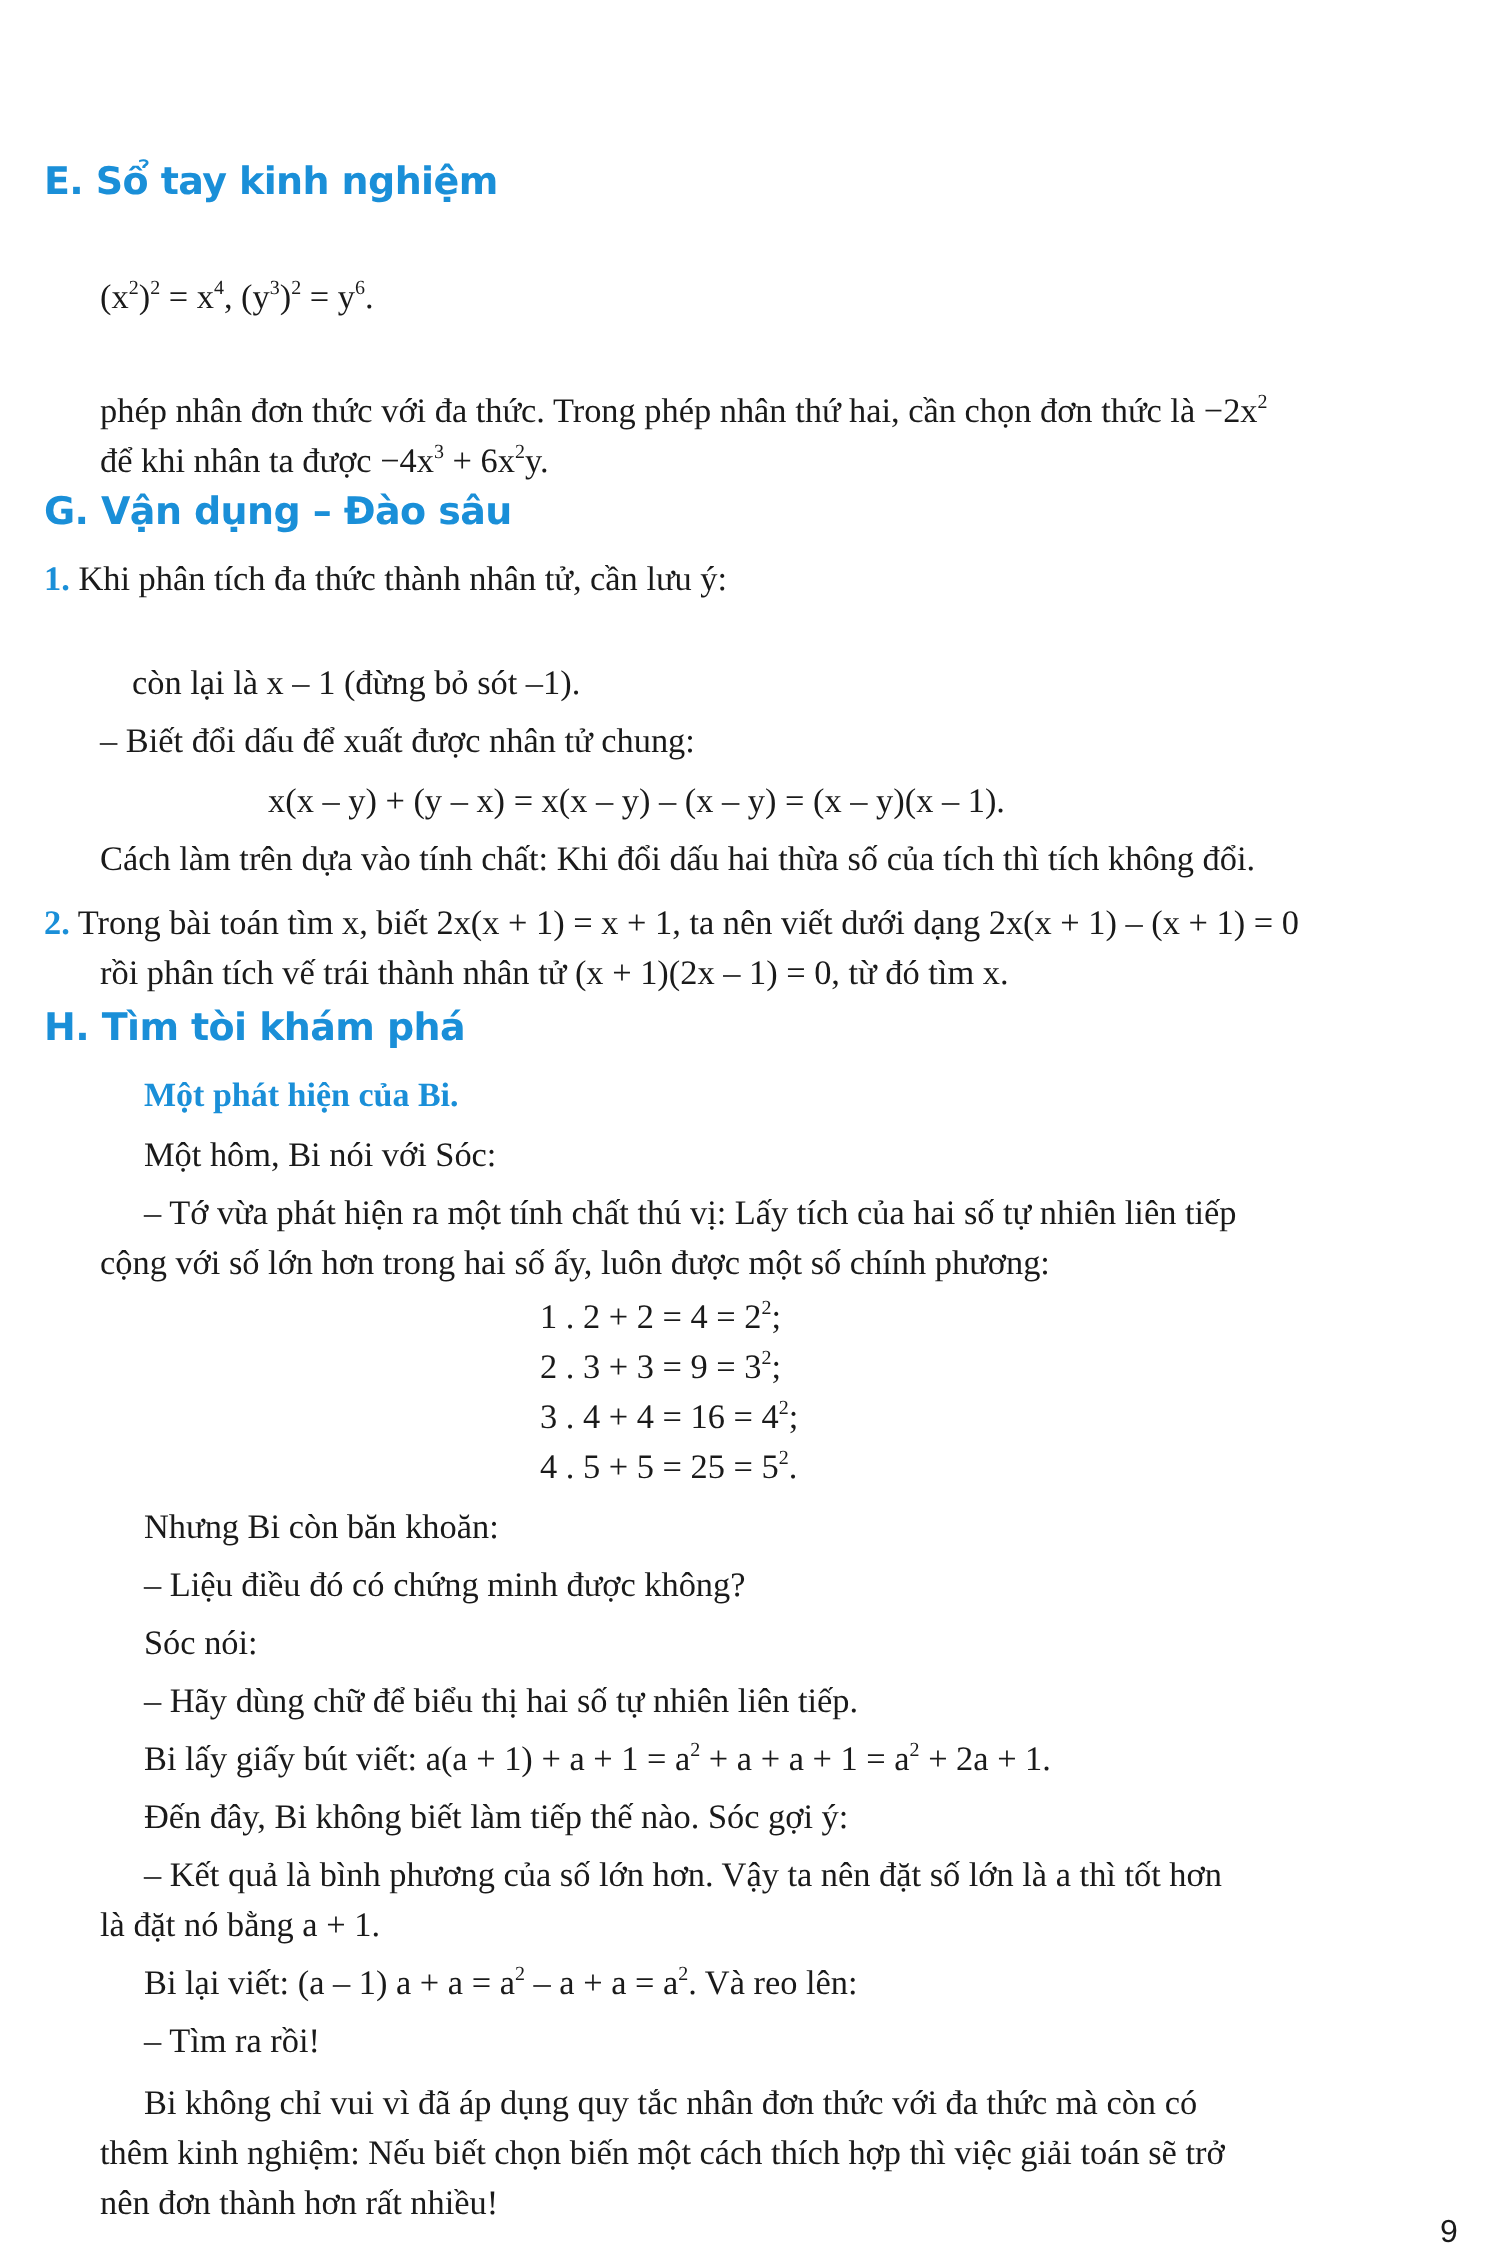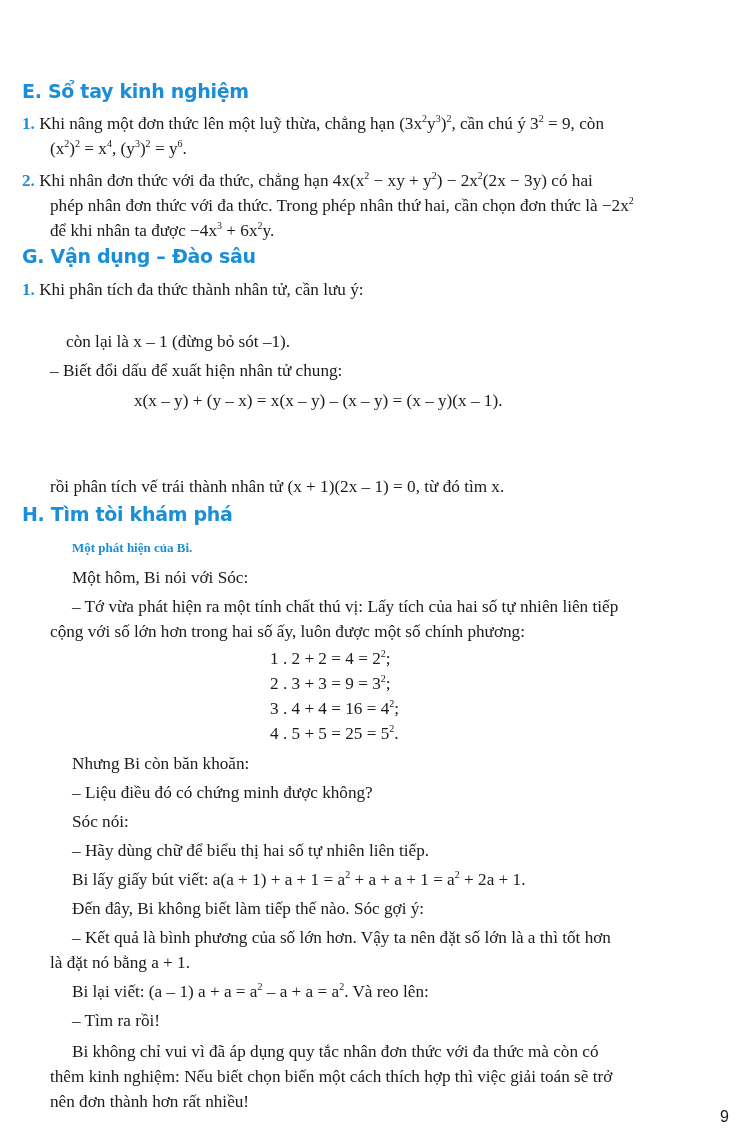--- a/index.html
+++ b/index.html
@@ -1,45 +1,45 @@
 <!DOCTYPE html>
 <html><head>
 <meta charset="utf-8">
 <style>
   html,body{margin:0;padding:0;background:#fff;}
   body{width:750px;height:1131px;position:relative;overflow:hidden;font-family:"Liberation Serif","DejaVu Serif",serif;color:#1a1a1a;}
   .page{position:absolute;left:14px;top:0;width:628px;height:1131px;margin-top:40px;}
   .h{position:absolute;left:8px;font-family:"DejaVu Sans","Liberation Sans",sans-serif;font-weight:bold;color:#1a8fd8;font-size:19px;letter-spacing:-0.3px;}
   .ln{position:absolute;font-size:17.2px;line-height:22px;white-space:nowrap;}
   .num{color:#1a8fd8;font-weight:bold;font-family:"Liberation Serif",serif;}
-  .sub{color:#1a8fd8;font-weight:bold;font-size:13px;}
+  .sub{color:#1a8fd8;font-weight:bold;font-size:17px;}
   sup{font-size:10px;vertical-align:7px;line-height:0;}
   .pn{position:absolute;left:706px;top:1068px;font-family:"Liberation Sans",sans-serif;font-size:16px;}
 </style>
 </head>
 <body>
 
 <div class="page">
 
   <div class="h" style="top:40px">E. Sổ tay kinh nghiệm</div>
 
-  <div class="ln" style="left:8px;top:73px"><span class="num">1.</span> <span>Khi nâng một đơn thức lên một luỹ thừa, chẳng hạn (3x</span><sup>2</sup><span>y</span><sup>3</sup><span>)</span><sup>2</sup><span>, cần chú ý 3</span><sup>2</sup><span> = 9, còn</span></div>
   <div class="ln" style="left:36px;top:98px"><span>(x</span><sup>2</sup><span>)</span><sup>2</sup><span> = x</span><sup>4</sup><span>, (y</span><sup>3</sup><span>)</span><sup>2</sup><span> = y</span><sup>6</sup><span>.</span></div>
 
-  <div class="ln" style="left:8px;top:130px"><span class="num">2.</span> <span>Khi nhân đơn thức với đa thức, chẳng hạn 4x(x</span><sup>2</sup><span> − xy + y</span><sup>2</sup><span>) − 2x</span><sup>2</sup><span>(2x − 3y) có hai</span></div>
   <div class="ln" style="left:36px;top:155px"><span>phép nhân đơn thức với đa thức. Trong phép nhân thứ hai, cần chọn đơn thức là −2x</span><sup>2</sup></div>
   <div class="ln" style="left:36px;top:180px"><span>để khi nhân ta được −4x</span><sup>3</sup><span> + 6x</span><sup>2</sup><span>y.</span></div>
 
   <div class="h" style="top:205px">G. Vận dụng – Đào sâu</div>
 
   <div class="ln" style="left:8px;top:239px"><span class="num">1.</span> <span>Khi phân tích đa thức thành nhân tử, cần lưu ý:</span></div>
   <div class="ln" style="left:52px;top:291px">còn lại là x – 1 (đừng bỏ sót –1).</div>
-  <div class="ln" style="left:36px;top:320px">– Biết đổi dấu để xuất hiện nhân tử chung:</div>
+  <div class="ln" style="left:36px;top:320px">– Biết đổi dấu để xuất được nhân tử chung:</div>
   <div class="ln" style="left:120px;top:350px">x(x – y) + (y – x) = x(x – y) – (x – y) = (x – y)(x – 1).</div>
+  <div class="ln" style="left:36px;top:379px">Cách làm trên dựa vào tính chất: Khi đổi dấu hai thừa số của tích thì tích không đổi.</div>
 
+  <div class="ln" style="left:8px;top:411px"><span class="num">2.</span> <span>Trong bài toán tìm x, biết 2x(x + 1) = x + 1, ta nên viết dưới dạng 2x(x + 1) – (x + 1) = 0</span></div>
   <div class="ln" style="left:36px;top:436px">rồi phân tích vế trái thành nhân tử (x + 1)(2x – 1) = 0, từ đó tìm x.</div>
 
   <div class="h" style="top:463px">H. Tìm tòi khám phá</div>
   <div class="ln sub" style="left:58px;top:497px">Một phát hiện của Bi.</div>
 
   <div class="ln" style="left:58px;top:527px">Một hôm, Bi nói với Sóc:</div>
   <div class="ln" style="left:58px;top:556px">– Tớ vừa phát hiện ra một tính chất thú vị: Lấy tích của hai số tự nhiên liên tiếp</div>
   <div class="ln" style="left:36px;top:581px">cộng với số lớn hơn trong hai số ấy, luôn được một số chính phương:</div>
 
   <div class="ln" style="left:256px;top:608px"><span>1 . 2 + 2 = 4 = 2</span><sup>2</sup><span>;</span></div>

